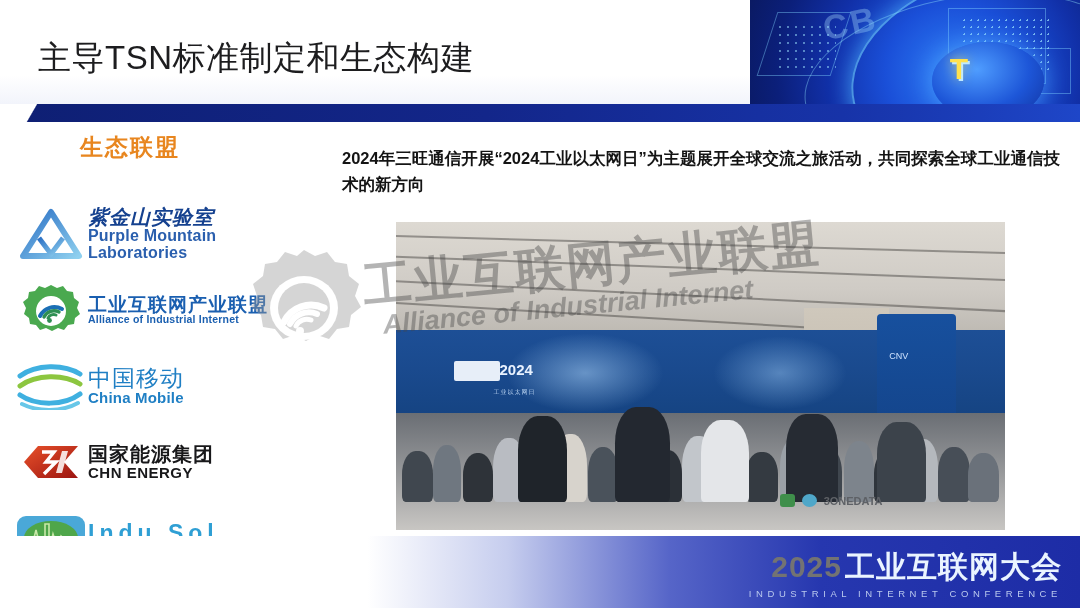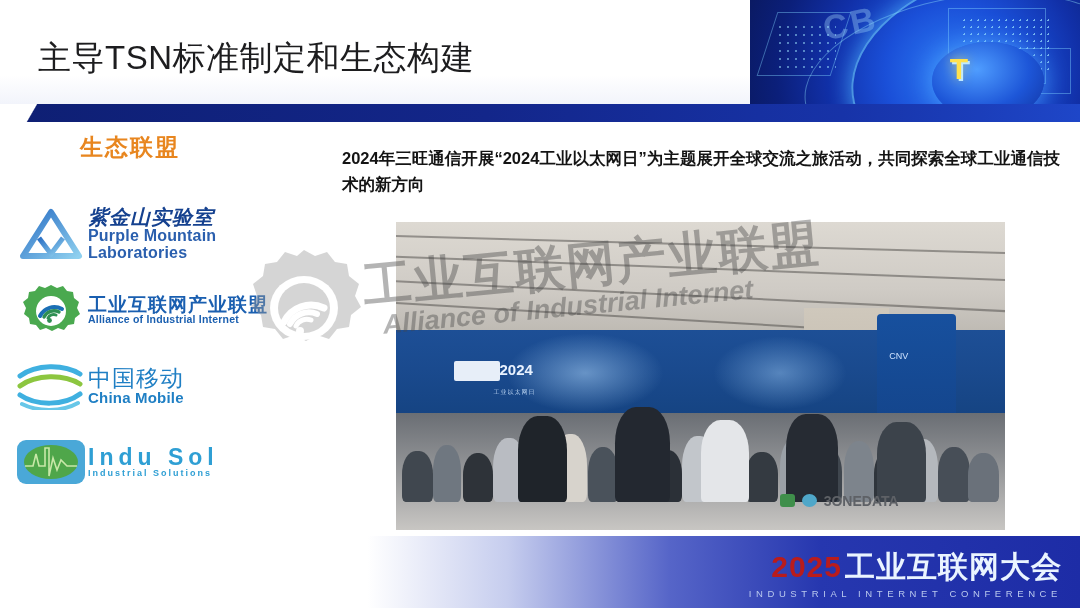--- a/index.html
+++ b/index.html
@@ -90,38 +90,38 @@
   .ph-right-col{position:absolute;left:79%;top:30%;width:13%;height:55%;
     background:linear-gradient(180deg,#17509e 0%,#123f82 100%);border-radius:4px 4px 0 0;}
   .ph-right-col-txt{position:absolute;left:81%;top:42%;font-size:9px;color:#cfe3ff;font-weight:400;}
   .ph-sidewall{position:absolute;left:67%;top:28%;width:14%;height:46%;
     background:linear-gradient(180deg,#cfc8bc 0%,#bdb5a8 100%);}
   .ph-floor{position:absolute;left:0;top:62%;width:100%;height:38%;
     background:linear-gradient(180deg,#6a6e74 0%,#8d8f92 40%,#c8c6c3 100%);}
   .ph-crowd{position:absolute;left:0;top:55%;width:100%;height:36%;}
   .ph-crowd span{position:absolute;bottom:0;border-radius:45% 45% 12% 12%;}
   .sponsor-strip{position:absolute;left:63%;top:86%;width:30%;height:9%;
-    display:flex;align-items:center;gap:7px;font-size:14px;color:#5e6166;font-weight:700;}
+    display:flex;align-items:center;gap:7px;font-size:11px;color:#5e6166;font-weight:700;}
   .sp-dot{width:15px;height:13px;border-radius:3px;}
 
   
   .wm{position:absolute;left:232px;top:226px;width:680px;height:180px;pointer-events:none;}
   .wm-cn{position:absolute;left:130px;top:6px;font-size:49px;font-weight:700;
     color:rgba(68,68,68,.40);letter-spacing:2px;transform:rotate(-5.5deg);white-space:nowrap;}
   .wm-en{position:absolute;left:150px;top:66px;font-size:27px;font-style:italic;font-weight:700;
     color:rgba(70,70,70,.40);transform:rotate(-5.5deg);white-space:nowrap;}
   .wm-gear{position:absolute;left:12px;top:20px;width:120px;height:120px;opacity:.42;}
 
   
   .footer-bar{position:absolute;left:0;top:536px;width:1080px;height:72px;
     background:linear-gradient(90deg,rgba(255,255,255,1) 0%,rgba(255,255,255,1) 34%,
       rgba(198,205,238,1) 47%,rgba(86,101,200,1) 62%,rgba(38,55,175,1) 76%,rgba(29,44,166,1) 100%);}
   .footer-logo{position:absolute;right:18px;top:552px;text-align:right;line-height:1;}
   .fl-main{font-size:30px;font-weight:700;letter-spacing:1px;white-space:nowrap;}
-  .fl-year{color:#b91c1c;margin-left:28px;}
+  .fl-year{color:#737373;margin-left:28px;}
   .fl-cn{color:#eaf4ff;margin-left:3px;}
   .fl-sub{font-size:9.5px;color:#b9c8ee;letter-spacing:4.6px;margin-top:7px;font-weight:400;}
 </style>
 </head>
 <body>
 
 <div class="slide">
 
   <div class="header-area">
     <div class="header-bg"></div>
@@ -194,20 +194,39 @@
           <path d="M4 33 C20 44 48 44 64 32" fill="none" stroke="#3fb0e0" stroke-width="5" stroke-linecap="round"></path>
           <path d="M6 42 C22 50 46 50 62 41" fill="none" stroke="#68c7e8" stroke-width="4" stroke-linecap="round"></path>
         </svg>
       </div>
       <div class="logo-text">
         <div class="logo-cn">中国移动</div>
         <div class="logo-en">China Mobile</div>
       </div>
     </div>
 
+    <div class="logo-row chn">
+      <div class="logo-mark">
+        <svg width="70" height="48" viewBox="0 0 70 48">
+          <defs>
+              <linearGradient id="cg" x1="0" y1="0" x2="1" y2="1">
+            <stop offset="0" stop-color="#e8512a"></stop>
+                <stop offset="1" stop-color="#9c1410"></stop>
+          </linearGradient>
+            </defs>
+          <path d="M8 24 L22 8 L62 8 L48 24 L62 40 L22 40 Z" fill="url(#cg)"></path>
+          <path d="M26 14 L38 14 L30 24 L40 24 L28 36" fill="none" stroke="#ffffff" stroke-width="3.4"></path>
+          <path d="M46 13 L52 13 L46 35 L40 35 Z" fill="#ffffff" opacity=".85"></path>
+        </svg>
+      </div>
+      <div class="logo-text">
+        <div class="logo-cn">国家能源集团</div>
+        <div class="logo-en">CHN ENERGY</div>
+      </div>
+    </div>
 
     <div class="logo-row indu">
       <div class="logo-mark">
         <svg width="72" height="52" viewBox="0 0 72 52">
           <rect x="2" y="4" width="68" height="44" rx="9" fill="#4aa8d8"></rect>
           <ellipse cx="36" cy="26" rx="27" ry="17" fill="#4fa64a"></ellipse>
           <path d="M10 30 L18 30 L21 18 L24 30 L30 30 L30 12 L34 12 L34 40 L38 22 L42 34 L46 24 L52 30 L62 30" fill="none" stroke="#c9e8a8" stroke-width="1.6"></path>
         </svg>
       </div>
       <div class="logo-text">

